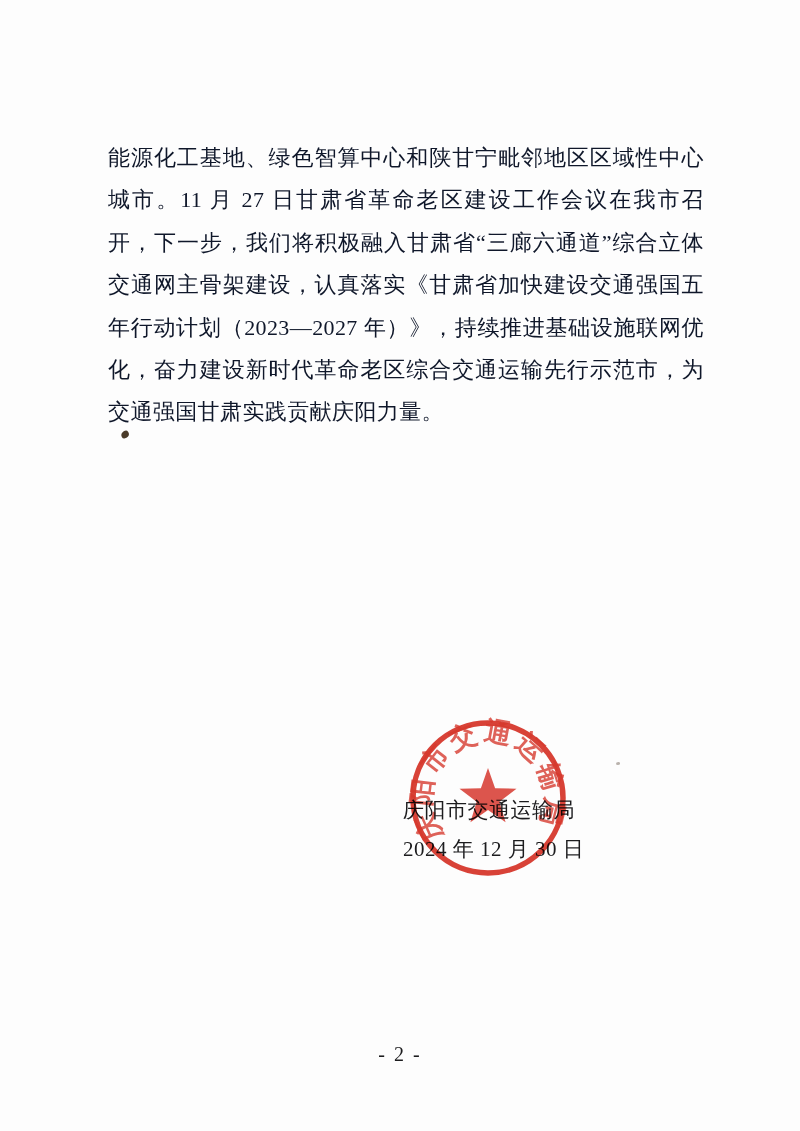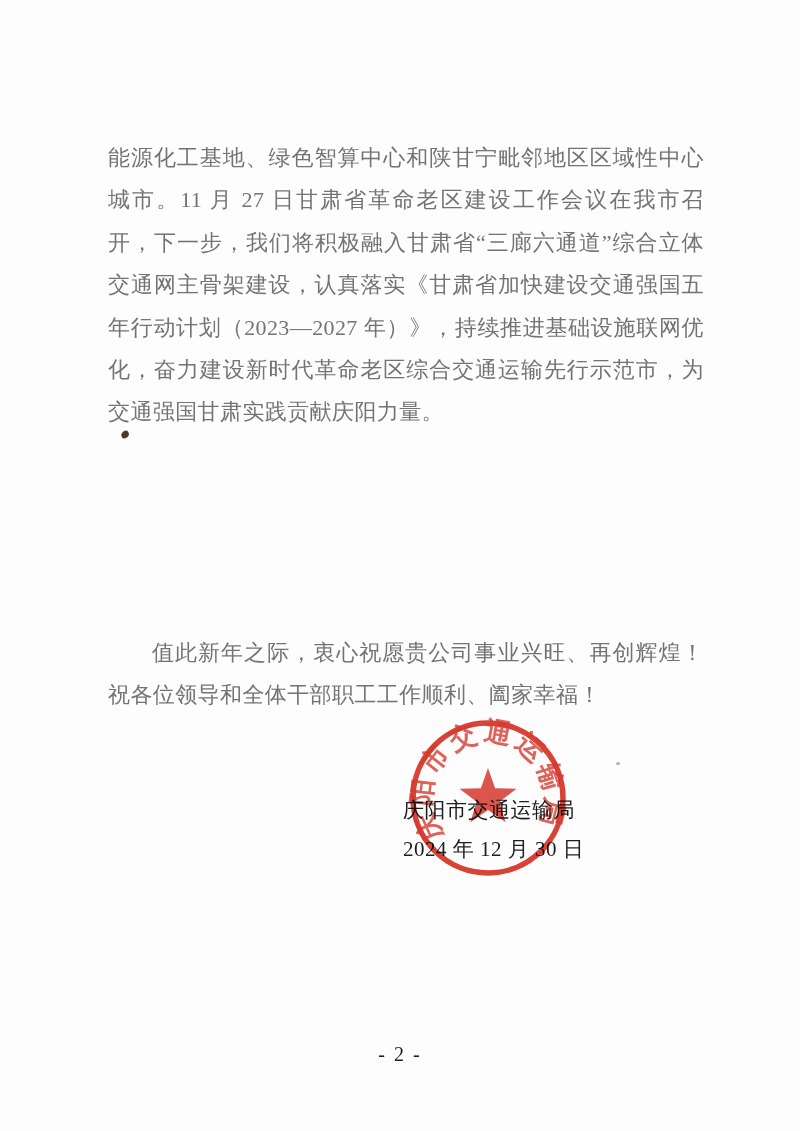--- a/index.html
+++ b/index.html
@@ -18,21 +18,21 @@
   }
   .para {
     position: absolute;
     left: 108px;
     width: 596px;
     margin: 0;
     font-size: 22px;
     line-height: 42.4px;
     text-align: justify;
     letter-spacing: 0.4px;
-    color: #737373;
+    color: #0f172a;
   }
   .para.indent { text-indent: 44px; }
   .signature-line {
     position: absolute;
     font-size: 21px;
     line-height: 24px;
     letter-spacing: 0.5px;
     color: #1c1c1e;
     white-space: nowrap;
   }
@@ -87,21 +87,20 @@
   }
 </style>
 </head>
 <body>
 
 <div class="page">
 
   <p class="para" style="top:137px">能源化工基地、绿色智算中心和陕甘宁毗邻地区区域性中心城市。11 月 27 日甘肃省革命老区建设工作会议在我市召开，下一步，我们将积极融入甘肃省“三廊六通道”综合立体交通网主骨架建设，认真落实《甘肃省加快建设交通强国五年行动计划（2023—2027 年）》，持续推进基础设施联网优化，奋力建设新时代革命老区综合交通运输先行示范市，为交通强国甘肃实践贡献庆阳力量。</p>
 
 
-  <p class="para indent" style="top:632px">值此新年之际，衷心祝愿贵公司事业兴旺、再创辉煌！祝各位领导和全体干部职工工作顺利、阖家幸福！</p>
 
   <div class="signature-line sig-agency">庆阳市交通运输局</div>
 
   <div class="signature-line sig-date">2024 年 12 月 30 日</div>
 
   <svg class="stamp" viewBox="0 0 178 178">
     <defs>
       <path id="ringPath" d="M 89,89 m -57,0 a 57,57 0 1,1 114,0 a 57,57 0 1,1 -114,0"></path>
     </defs>
     <ellipse class="ring" cx="89" cy="89" rx="75" ry="75" fill="none" stroke-width="5.5" stroke="#d5281c"></ellipse>

